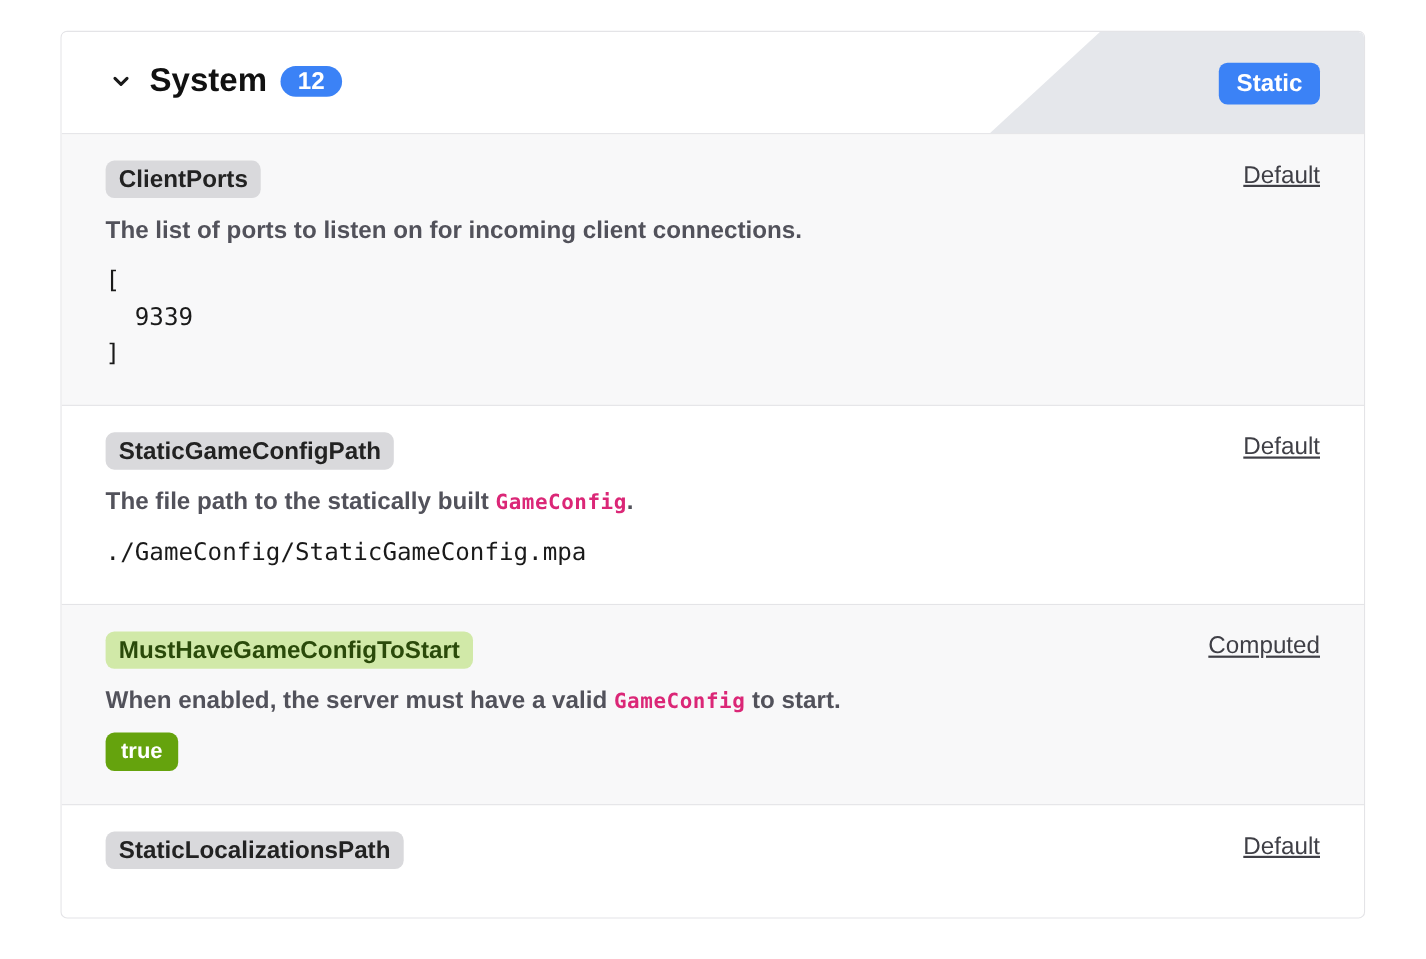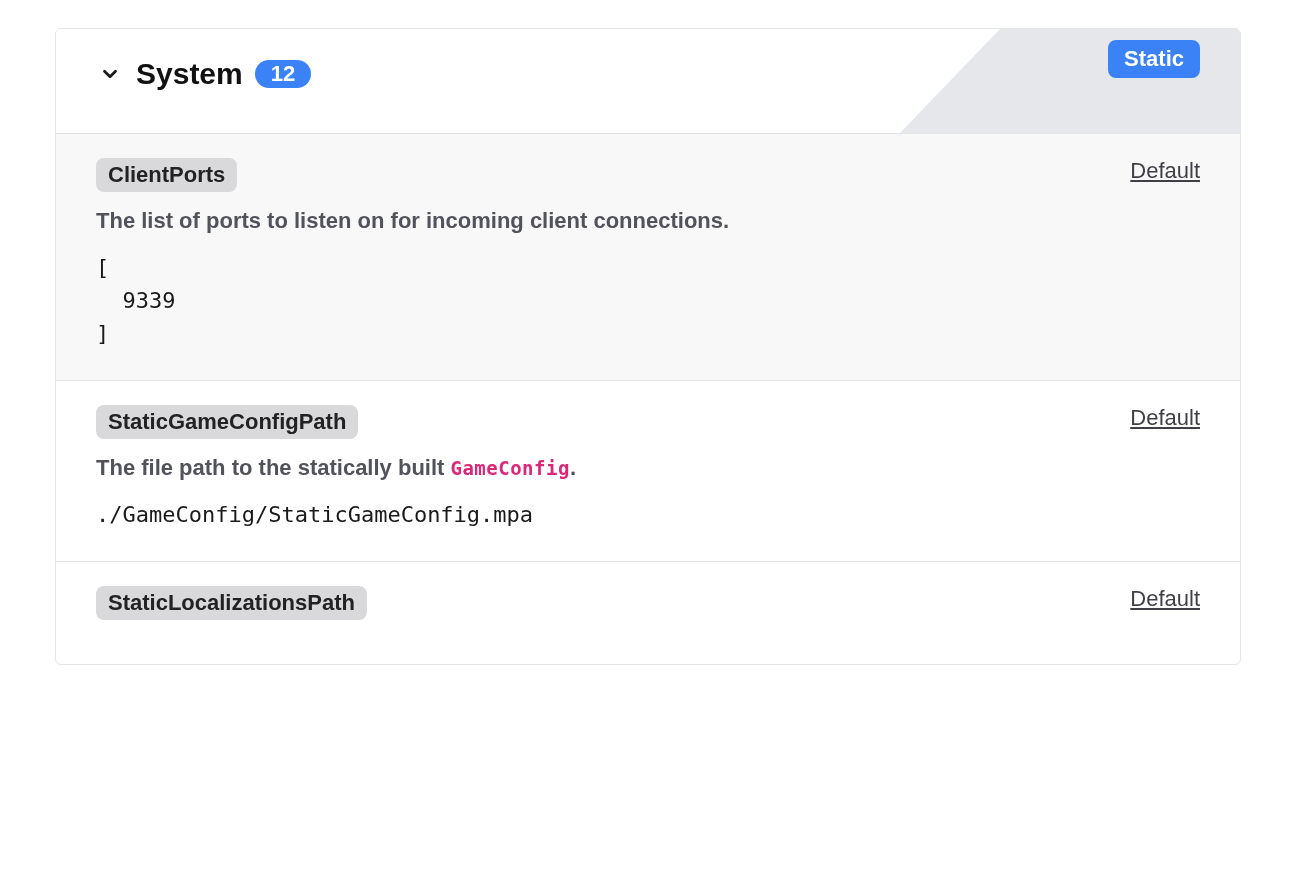--- a/index.html
+++ b/index.html
@@ -30,21 +30,21 @@
       height: 100%;
       background: #e5e7eb;
       clip-path: polygon(100px 0, 100% 0, 100% 100%, 0 100%);
       z-index: 0;
     }
     .panel-header > * { position: relative; z-index: 1; }
     .title-row {
       display: flex;
       align-items: center;
       gap: 12px;
-      margin-bottom: 12px;
+      margin-bottom: 0;
     }
     .chevron {
       width: 28px;
       height: 28px;
       display: inline-flex;
       align-items: center;
       justify-content: center;
       color: #1a1a1a;
       cursor: pointer;
     }
@@ -64,21 +64,21 @@
       display: inline-flex;
       align-items: center;
     }
     .subtitle {
       font-size: 22px;
       color: #52525b;
       font-weight: 400;
     }
     .static-badge {
       position: absolute;
-      top: 11px;
+      top: 28px;
       right: 40px;
       background: #3b82f6;
       color: #fff;
       font-weight: 600;
       font-size: 22px;
       padding: 6px 16px;
       border-radius: 8px;
       z-index: 2;
     }
     .config-item {
@@ -166,20 +166,24 @@
 ]</div>
       </div>
       <div class="config-item">
         <div class="config-top">
           <span class="config-name gray">StaticGameConfigPath</span>
           <span class="source-label">Default</span>
         </div>
         <div class="config-desc"><span>The file path to the statically built </span><span class="code">GameConfig</span><span>.</span></div>
         <div class="config-value">./GameConfig/StaticGameConfig.mpa</div>
       </div>
+      <div class="config-item alt"><div class="config-top">
+          <span class="config-name green">MustHaveGameConfigToStart</span>
+          <span class="source-label">Computed</span>
+        </div><div class="config-desc"><span>When enabled, the server must have a valid </span><span class="code">GameConfig</span><span> to start.</span></div><span class="true-pill">true</span></div>
       <div class="config-item">
         <div class="config-top">
           <span class="config-name gray">StaticLocalizationsPath</span>
           <span class="source-label">Default</span>
         </div>
       </div>
     </div>
 </div>
 
 </body></html>

